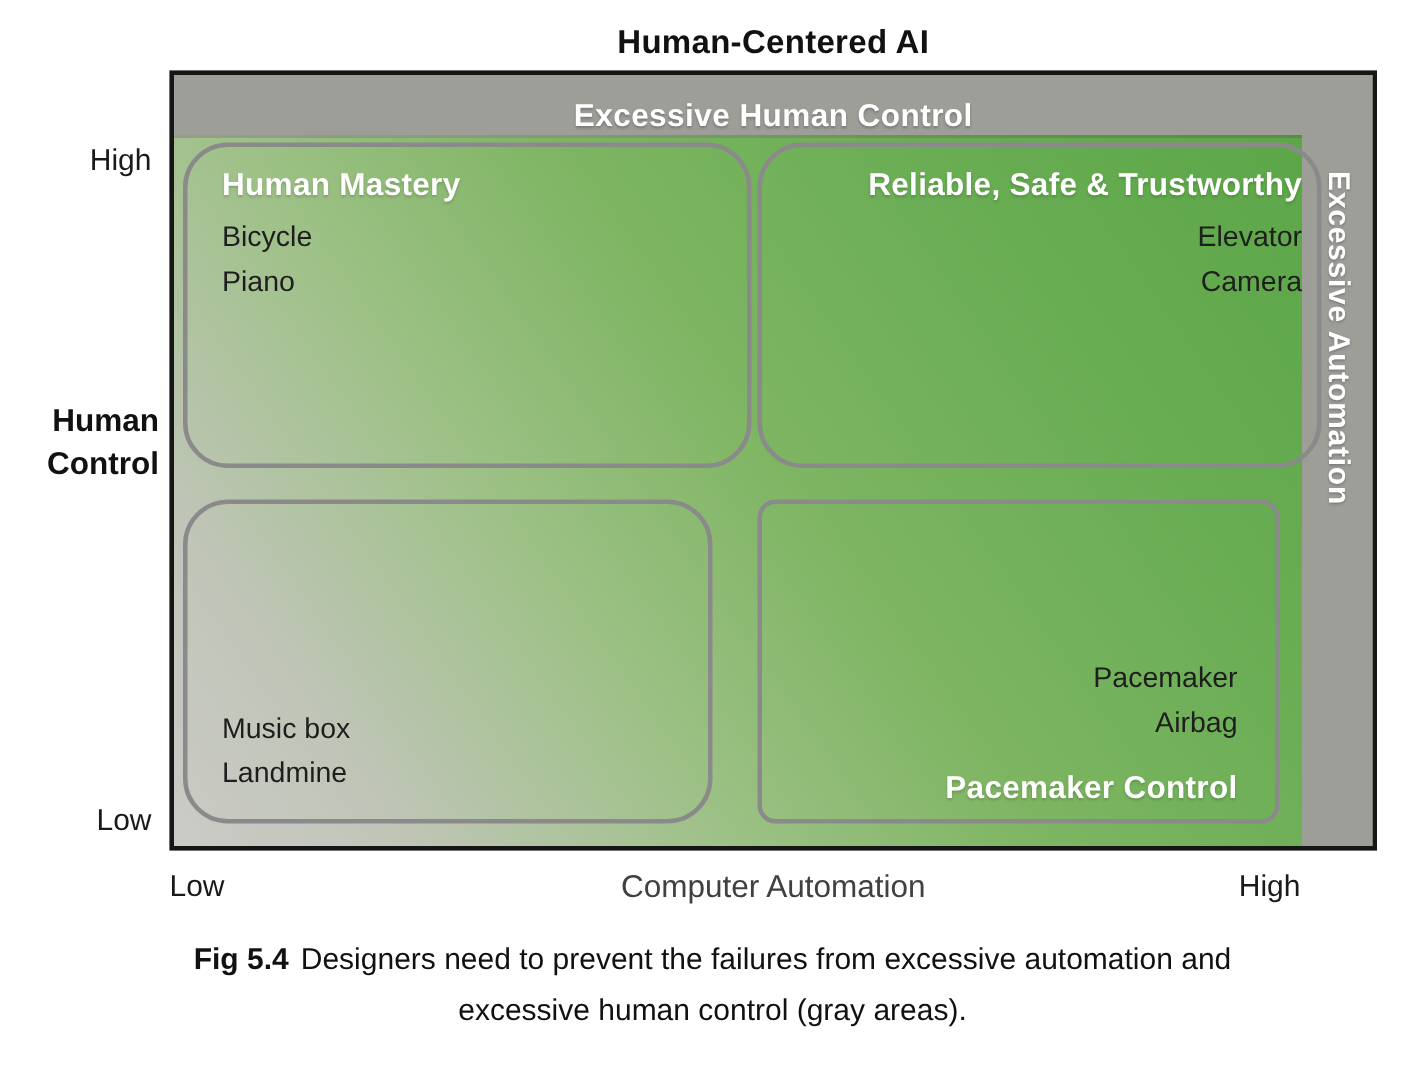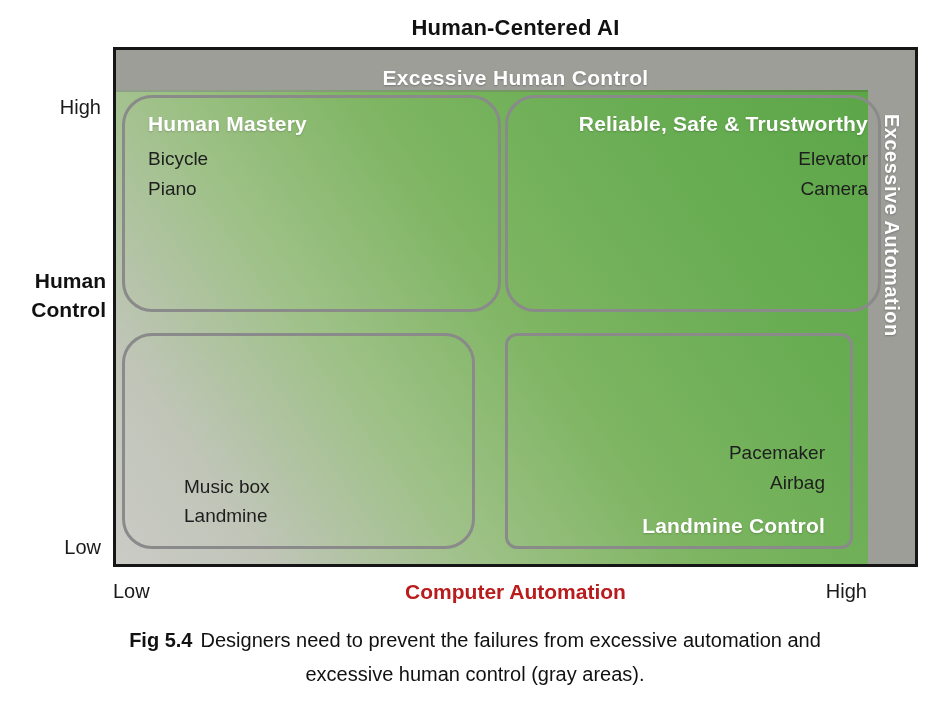--- a/index.html
+++ b/index.html
@@ -76,39 +76,39 @@
              display: flex; flex-direction: column; justify-content: flex-end; align-items: flex-end; text-align: right; border-radius: 12px; }
 
   .quad-title {
     font-size: 21px; font-weight: bold; color: var(--text-white);
     text-shadow: 0 1px 2px rgba(0,0,0,0.18);
     letter-spacing: 0.2px;
   }
   .quad-tl .quad-title, .quad-tr .quad-title { margin-bottom: 8px; }
   .quad-br .quad-title { margin-top: 16px; }
   .quad-item { font-size: 19px; line-height: 30px; color: var(--text-dark); }
-  .quad-bl .quad-item { line-height: 29px; margin-left: 36px; }
+  .quad-bl .quad-item { line-height: 29px; }
 
   .ylabel-high, .ylabel-low {
     position: absolute; left: 0; width: 101px; text-align: right;
     font-size: 20px; color: #1a1a1a;
   }
   .ylabel-high { top: 96px; }
   .ylabel-low  { top: 536px; }
   .ylabel-main {
     position: absolute; left: 0; top: 266px; width: 106px; text-align: right;
     font-size: 21px; font-weight: bold; line-height: 29px; color: #111;
   }
 
   .xaxis { position: absolute; left: 113px; top: 580px; width: 805px; height: 26px; }
   .x-low  { position: absolute; left: 0; font-size: 20px; color: #1a1a1a; }
   .x-high { position: absolute; right: 51px; font-size: 20px; color: #1a1a1a; }
   .x-label {
     position: absolute; left: 50%; transform: translateX(-50%);
-    font-size: 21px; font-weight: bold; color: #b91c1c; white-space: nowrap;
+    font-size: 21px; font-weight: normal; color: #404040; white-space: nowrap;
   }
 
   .caption {
     position: absolute; left: 0; top: 623px; width: 950px;
     text-align: center; font-size: 20px; line-height: 34px; color: #111;
   }
   .cap-label { font-weight: bold; margin-right: 8px; }
 </style>
 </head>
 <body>
@@ -137,21 +137,21 @@
         </div>
 
         <div class="quad quad-bl">
           <div class="quad-item">Music box</div>
           <div class="quad-item">Landmine</div>
         </div>
 
         <div class="quad quad-br">
           <div class="quad-item">Pacemaker</div>
           <div class="quad-item">Airbag</div>
-          <div class="quad-title">Landmine Control</div>
+          <div class="quad-title">Pacemaker Control</div>
         </div>
 
       </div>
       <div class="band-right">
         <span class="vtext">Excessive Automation</span>
       </div>
     </div>
   </div>
 
   <div class="ylabel-high">High</div>

